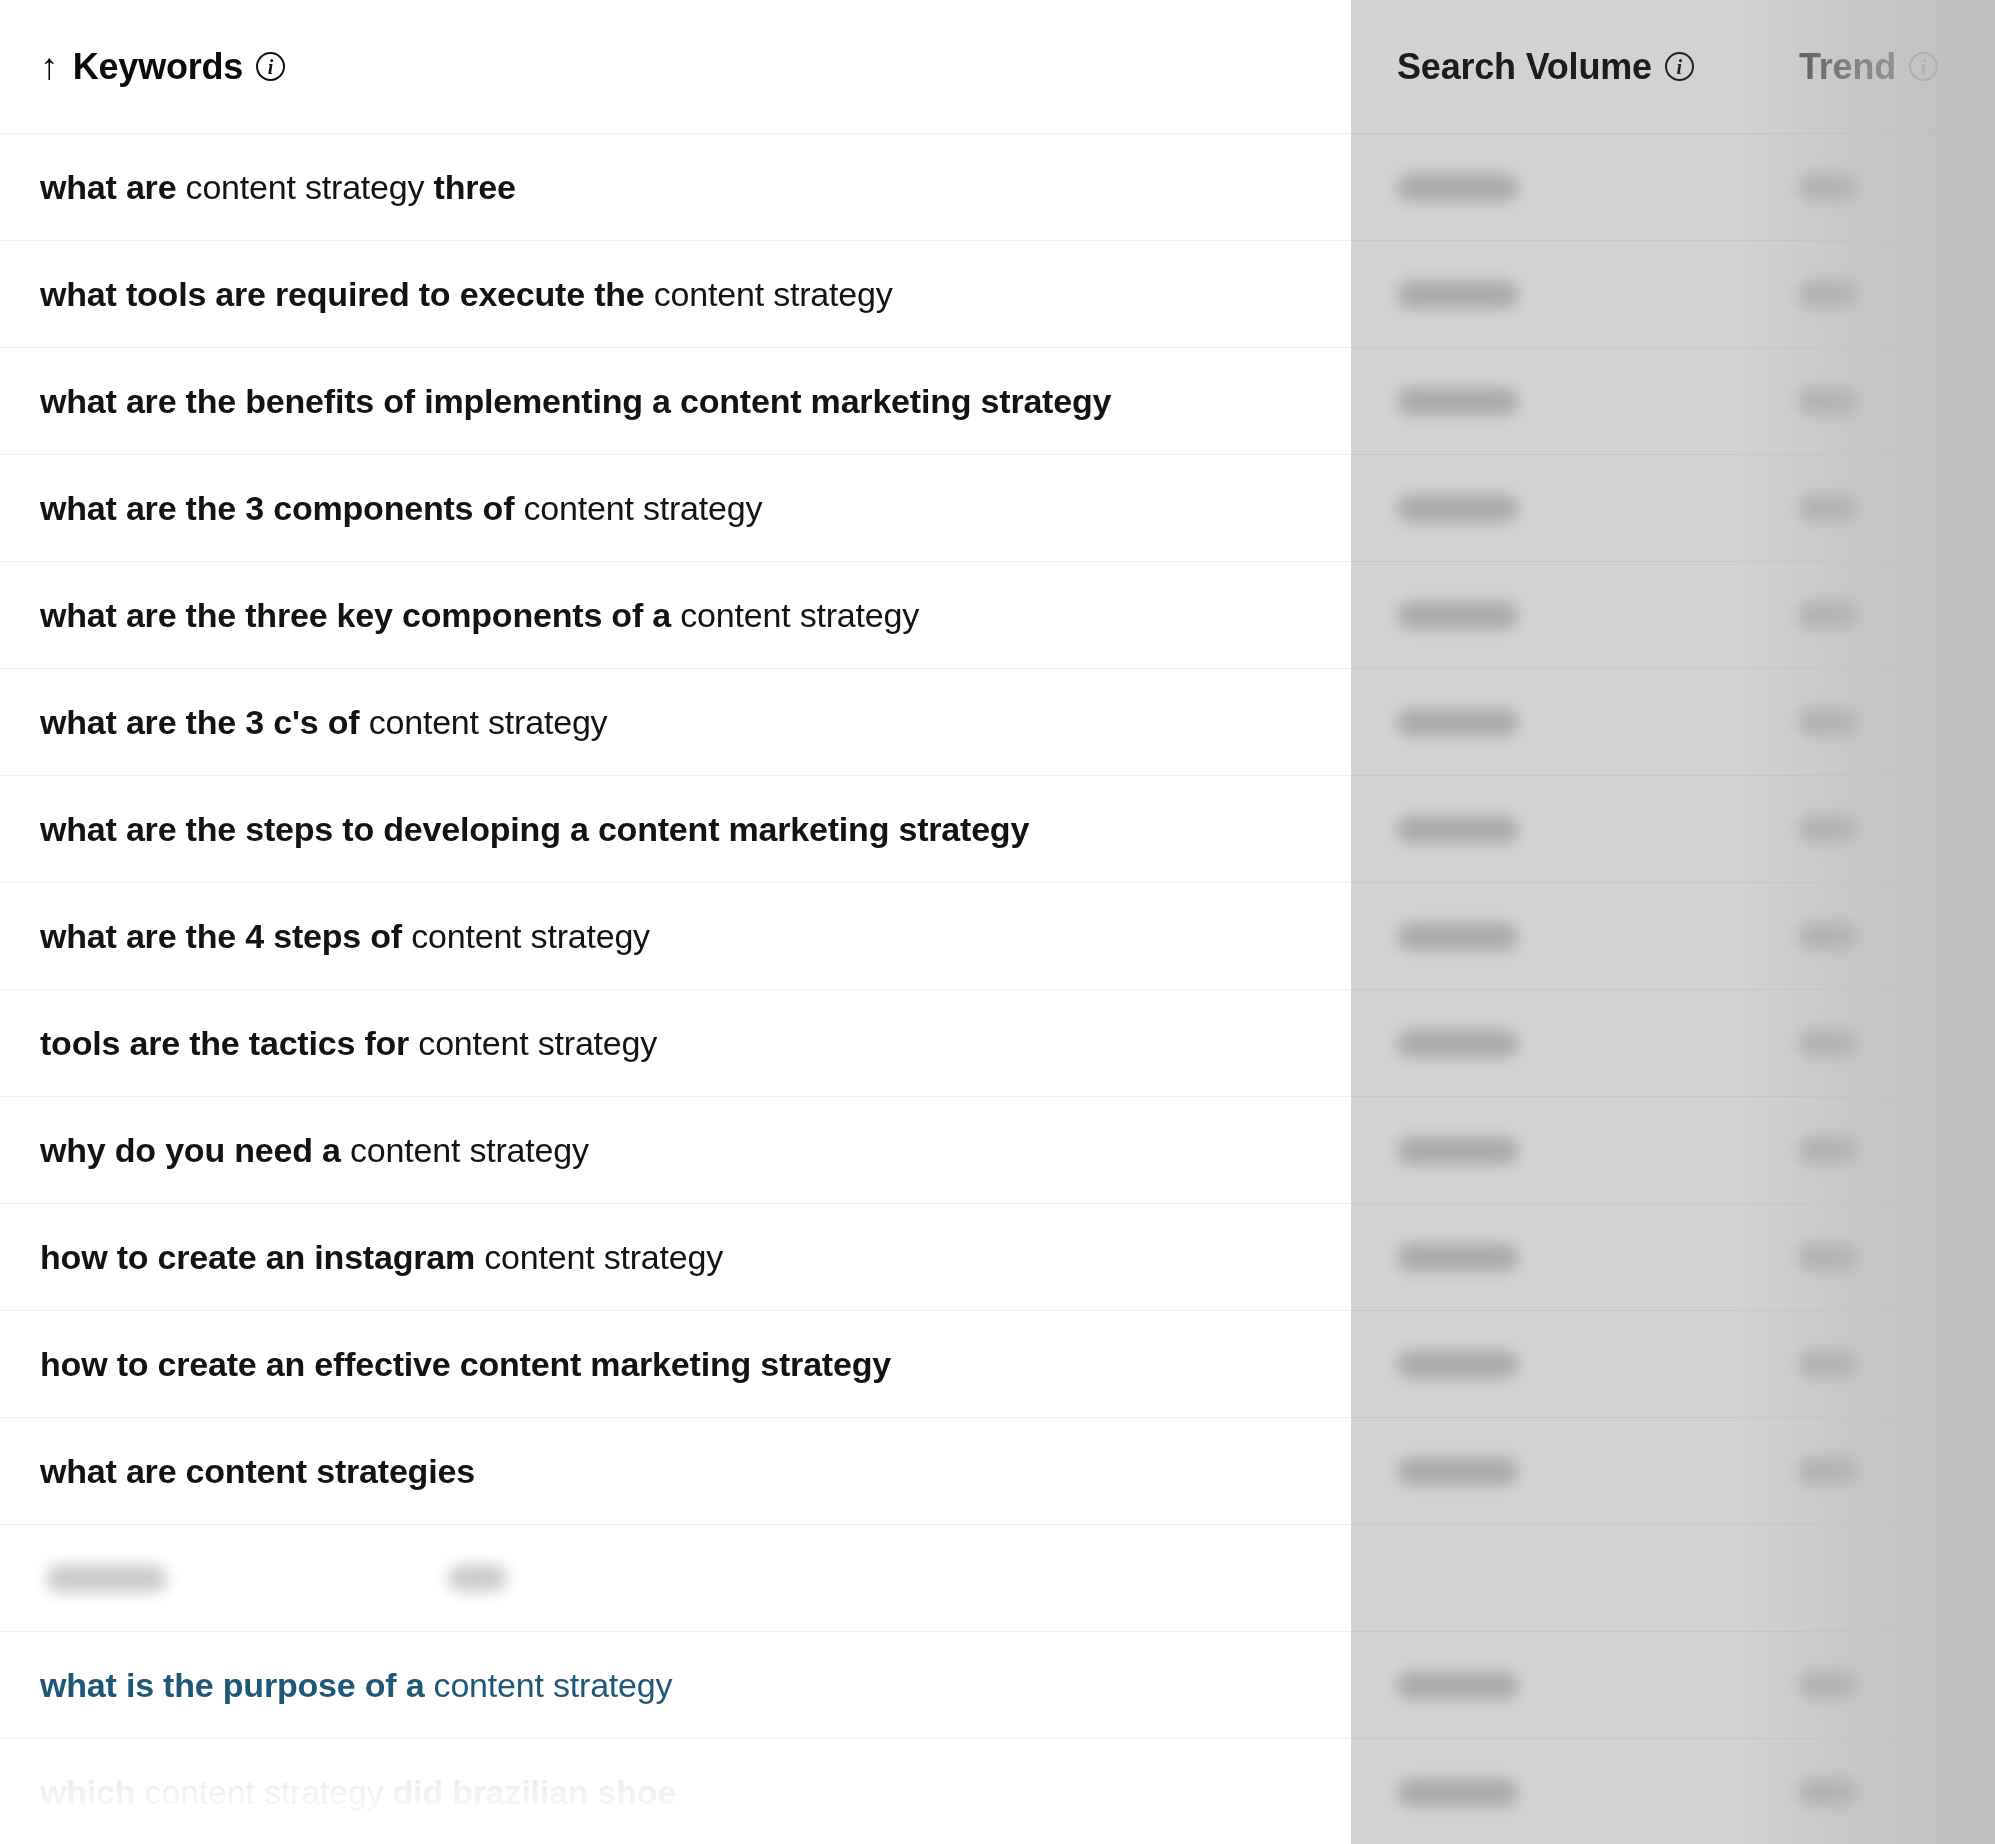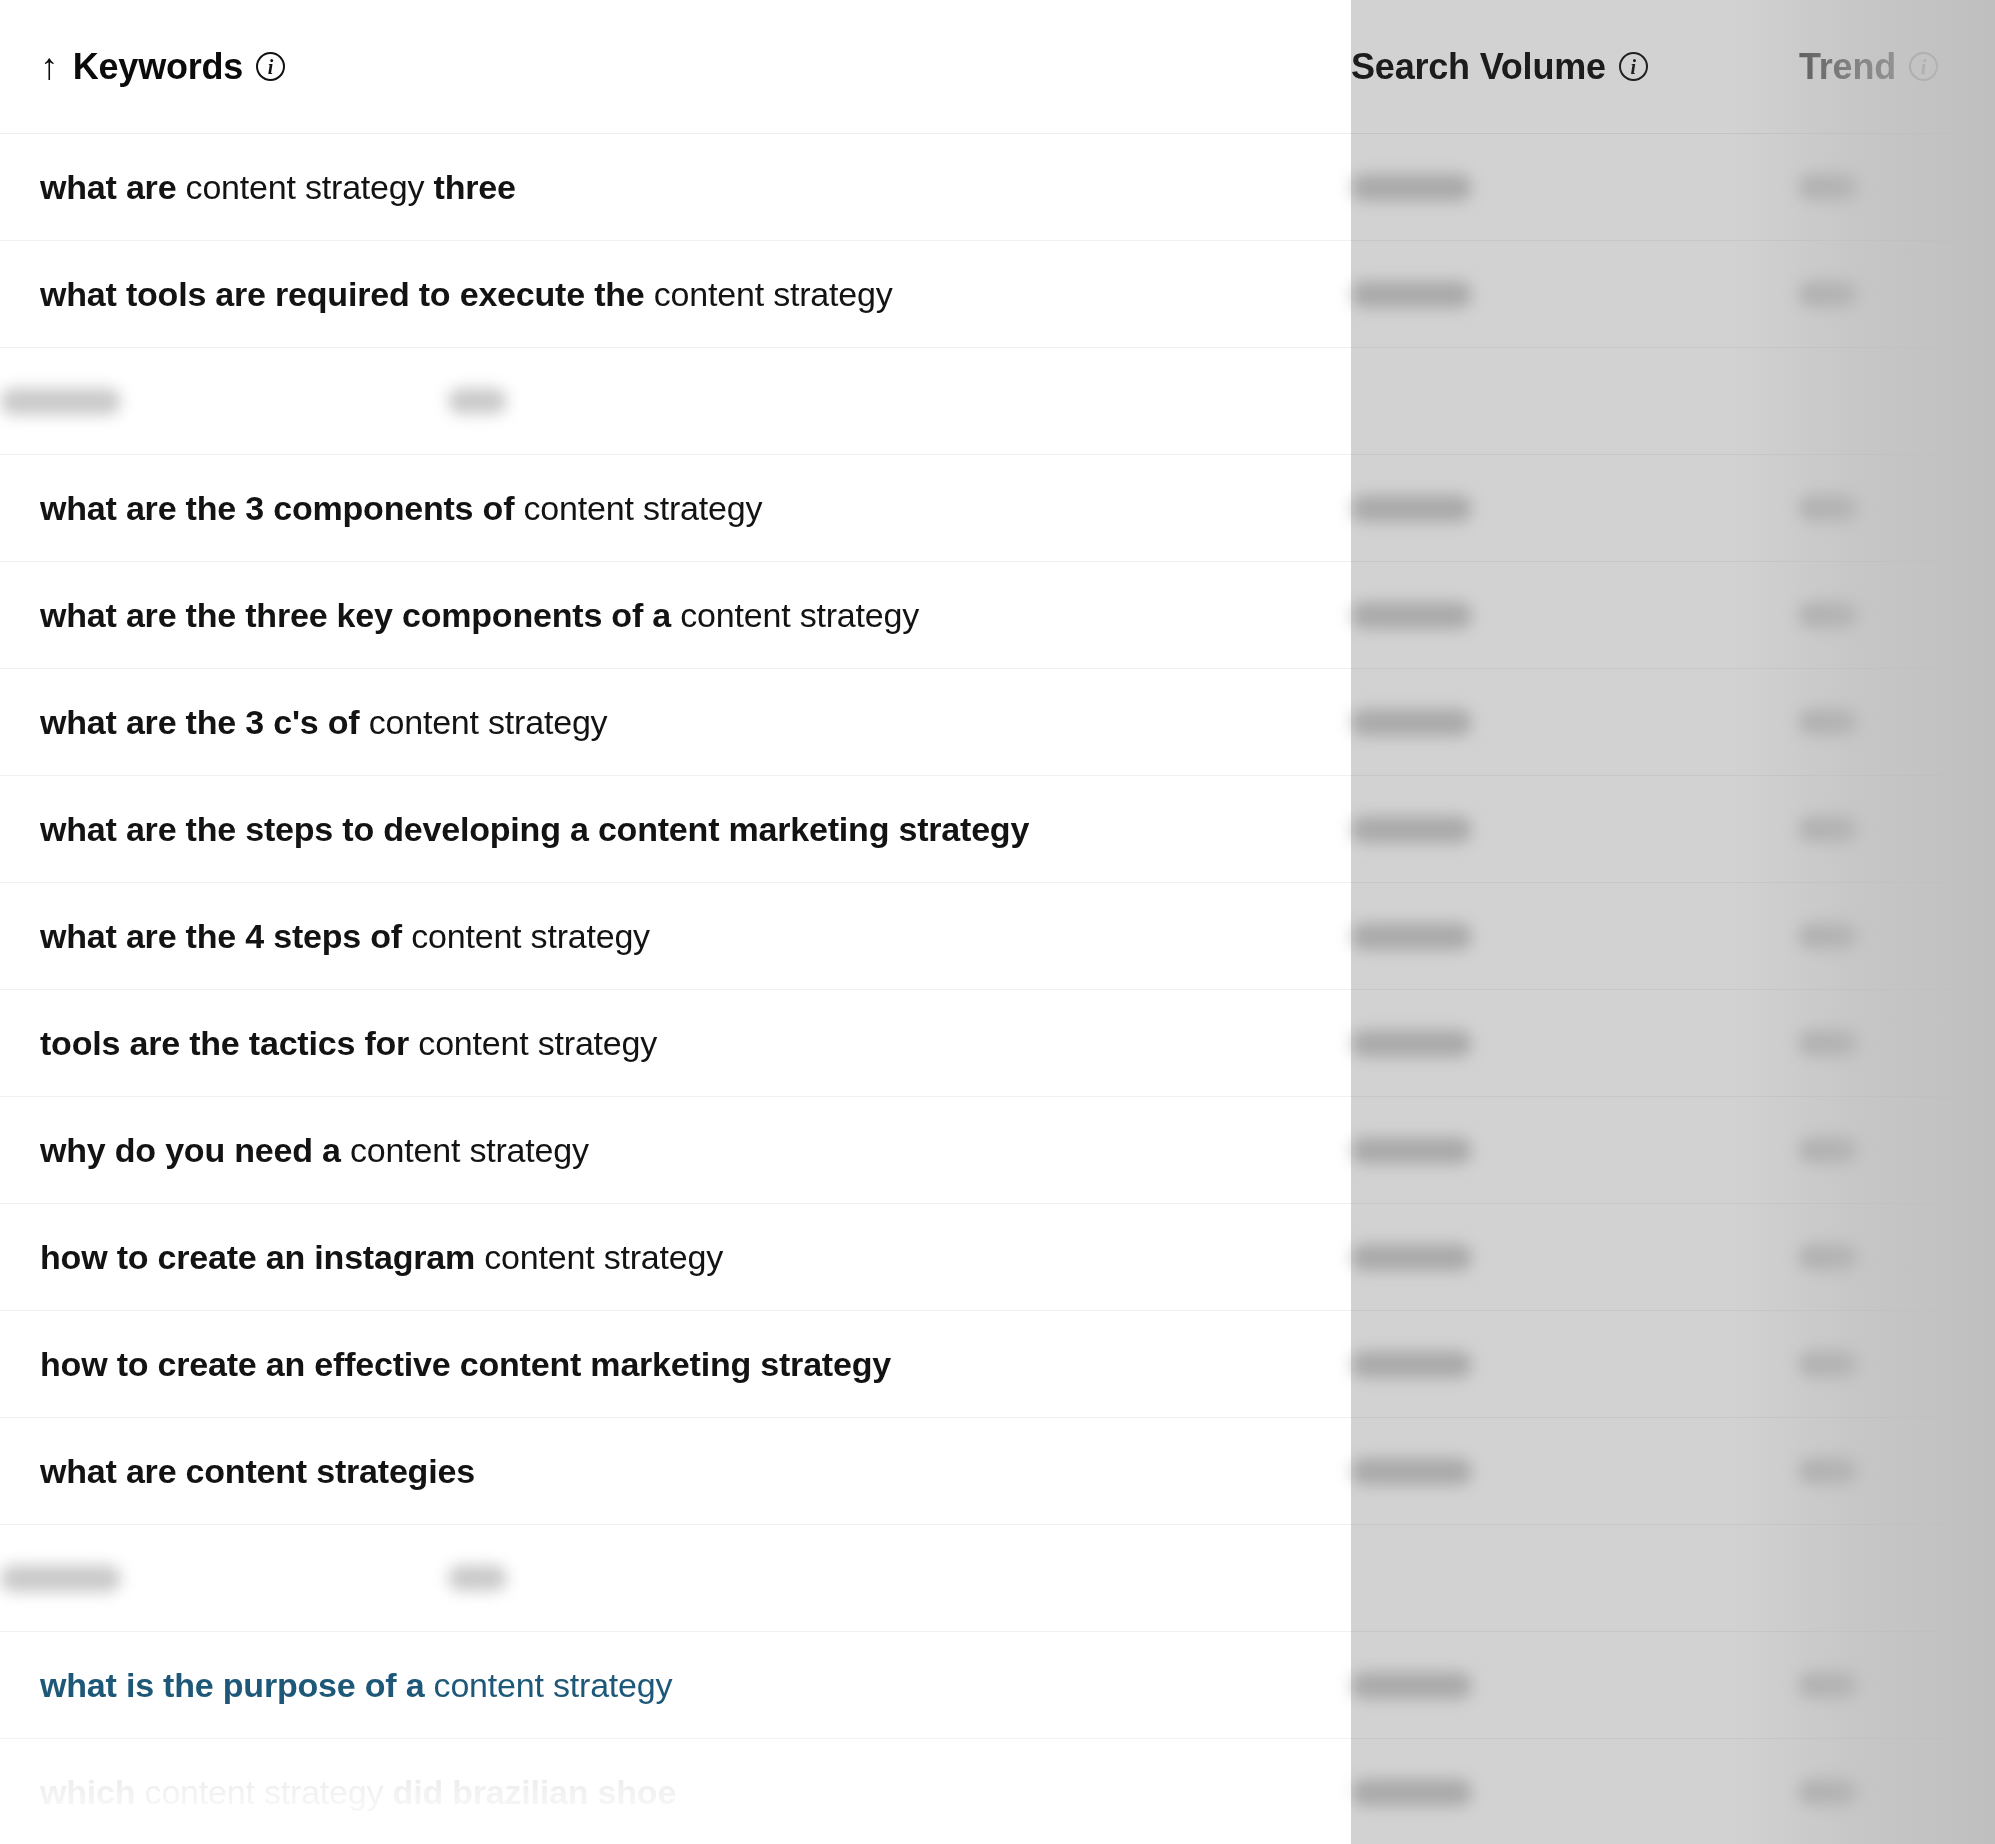--- a/index.html
+++ b/index.html
@@ -46,20 +46,21 @@
     width: 1351px;
     flex: 0 0 1351px;
     padding-left: 40px;
     box-sizing: border-box;
     display: flex;
     align-items: center;
   }
   .col-volume {
     width: 407px;
     flex: 0 0 407px;
+    padding-left: 46px;
     box-sizing: border-box;
     display: flex;
     align-items: center;
   }
   .col-trend {
     width: 237px;
     flex: 0 0 237px;
     padding-left: 41px;
     box-sizing: border-box;
     display: flex;
@@ -226,20 +227,23 @@
           <div class="kw-text"><b>what tools are required to execute the </b><span>content strategy</span></div>
         </div>
         <div class="col-volume">
           <div class="blur-pill pill-volume"></div>
         </div>
         <div class="col-trend">
           <div class="blur-pill pill-trend"></div>
         </div>
       </div>
       <div class="kw-row" data-fade="0">
+        <div class="col-keyword">
+          <div class="kw-text"><b>what are the benefits of implementing a content marketing strategy</b></div>
+        </div>
         <div class="col-volume">
           <div class="blur-pill pill-volume"></div>
         </div>
         <div class="col-trend">
           <div class="blur-pill pill-trend"></div>
         </div>
       </div>
       <div class="kw-row" data-fade="0">
         <div class="col-keyword">
           <div class="kw-text"><b>what are the 3 components of </b><span>content strategy</span></div>

